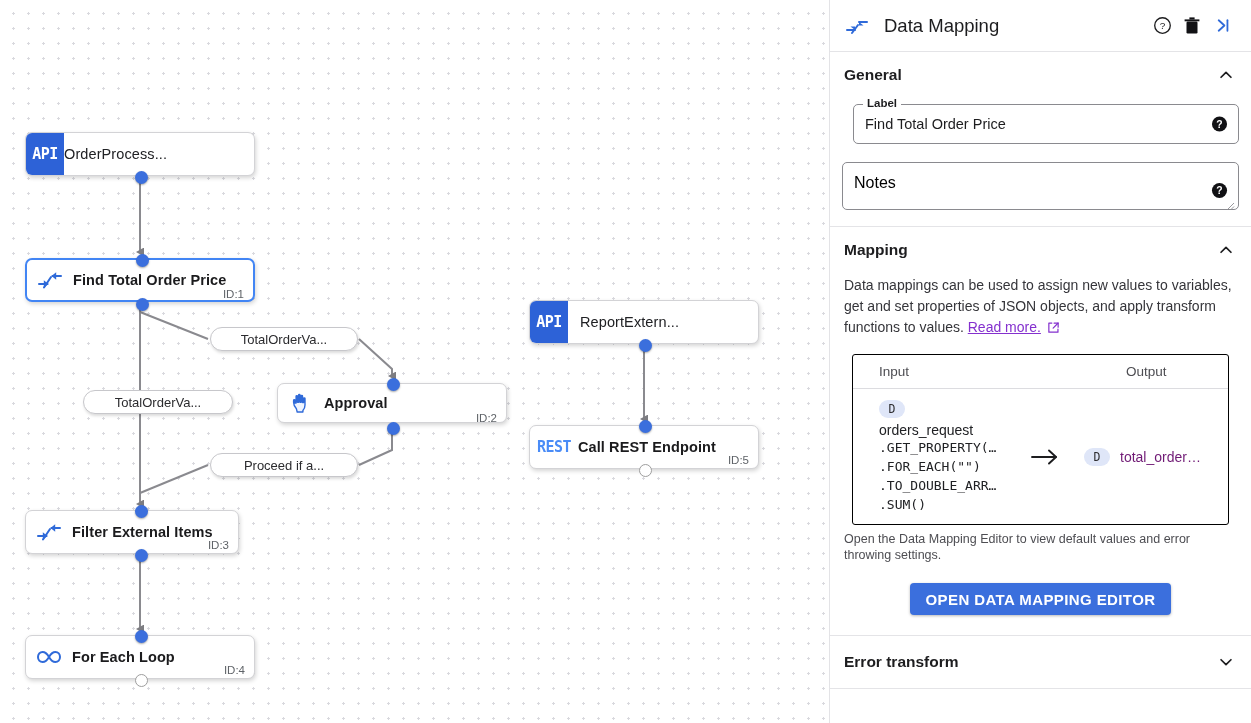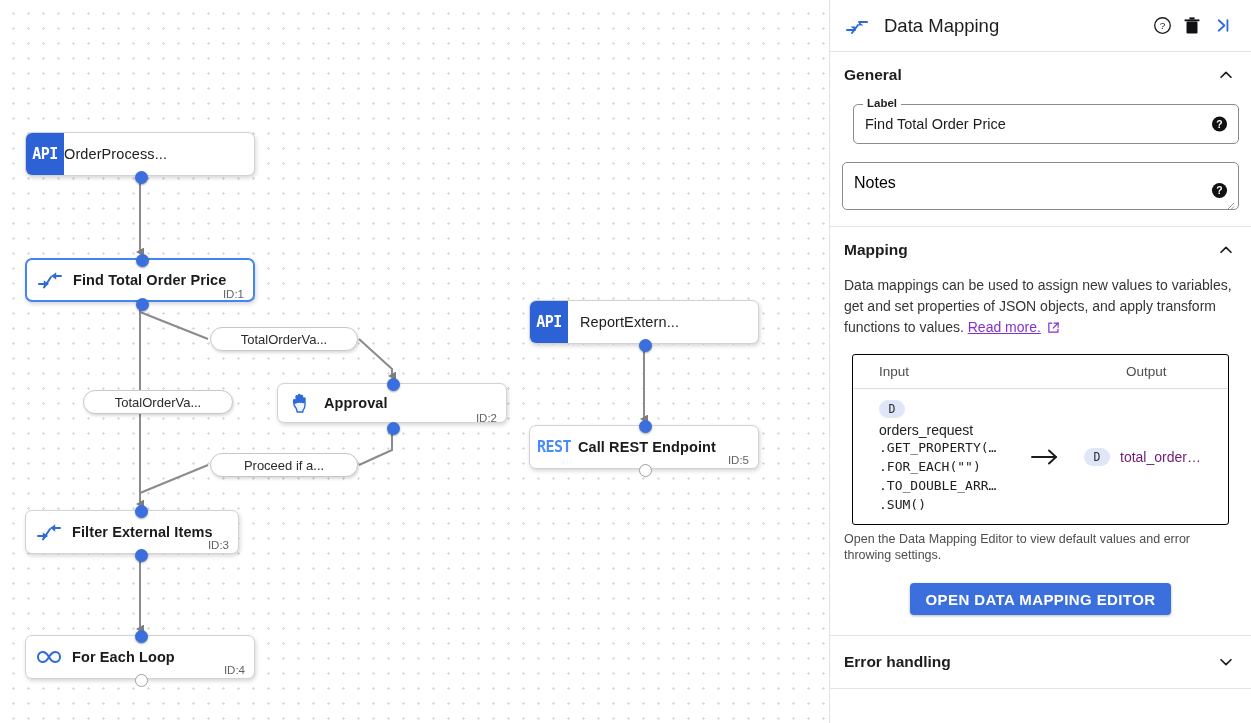--- a/index.html
+++ b/index.html
@@ -449,21 +449,21 @@
           </div>
       </div>
 
       <div class="note">Open the Data Mapping Editor to view default values and error throwing settings.</div>
 
       <button class="btn-primary">OPEN DATA MAPPING EDITOR</button>
     </div>
 
     <div class="section">
       <div class="section-head" style="height:52px">
-        <span class="section-title">Error handling</span>
+        <span class="section-title">Error transform</span>
         <span class="chev">
           <svg width="18" height="18" viewBox="0 0 20 20">
             <path d="M4.5,7.5 L10,13 L15.5,7.5" fill="none" stroke="#1d1d1f" stroke-width="1.9" stroke-linecap="round" stroke-linejoin="round"></path>
           </svg>
         </span>
       </div>
     </div>
 
   </div>
 </div>

